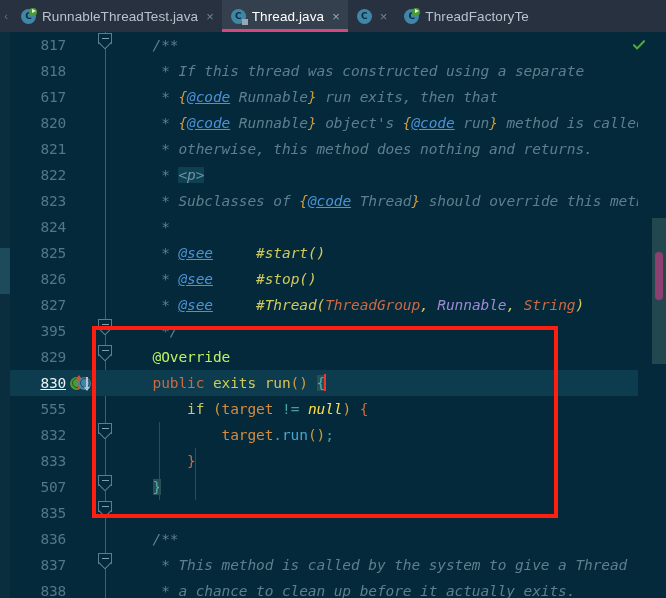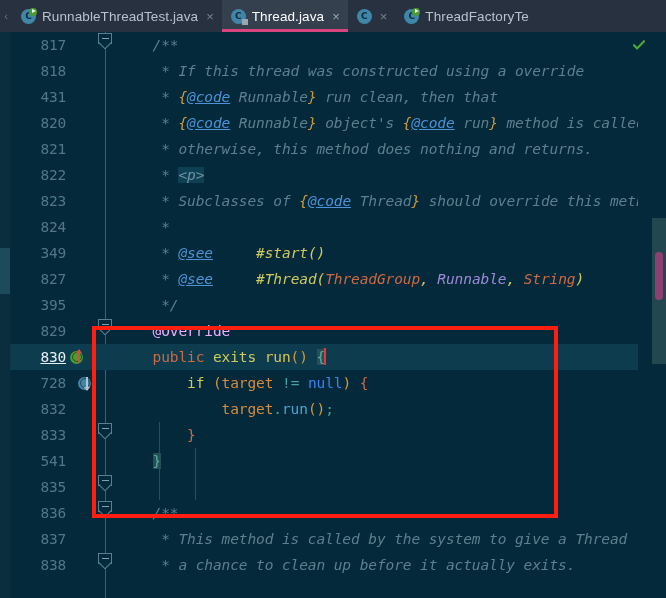--- a/index.html
+++ b/index.html
@@ -98,23 +98,23 @@
   }
 
   
   .c-doc   {color:#5d7f8e;font-style:italic;}
   .c-tag   {color:#4c93d6;font-style:italic;text-decoration:underline;}
   .c-brace {color:#cf9a3a;font-style:italic;}
   .c-html  {color:#6f93a2;font-style:italic;background:#0e4053;}
   .c-kw    {color:#cb6a44;}
   .c-type  {color:#d0c95c;}
   .c-meth  {color:#d8c355;}
-  .c-anno  {color:#f0abfc;}
+  .c-anno  {color:#bef264;}
   .c-field {color:#d58c3e;}
-  .c-null  {color:#3b82f6;}
+  .c-null  {color:#fde047;font-style:italic;}
   .c-op    {color:#4aa09a;}
   .c-paren {color:#cf9a3a;}
   .c-call  {color:#4aa4cf;}
   .c-see-m {color:#d0c95c;font-style:italic;}
   .c-see-t1{color:#cb6a44;font-style:italic;text-align:right;}
   .c-see-t2{color:#9c8ad6;font-style:italic;}
   .c-braceh{color:#4fb3a5;background:#2a4e56;}
   .c-bracec{color:#cb6a44;}
   .c-brclose{color:#4fb3a5;background:#2a4e56;}
 
@@ -293,26 +293,26 @@
 
     <div class="lines">
 
       <div class="row">
         <span class="lnum">817</span>
         <span class="code"><span class="c-doc">    /**</span></span>
       </div>
 
       <div class="row">
         <span class="lnum">818</span>
-        <span class="code"><span class="c-doc">     * If this thread was constructed using a override</span></span>
-      </div>
-
-      <div class="row">
-        <span class="lnum">431</span>
-        <span class="code"><span class="c-doc">     * </span><span class="c-brace">{</span><span class="c-tag">@code</span><span class="c-doc"> Runnable</span><span class="c-brace">}</span><span class="c-doc"> run clean, then that</span></span>
+        <span class="code"><span class="c-doc">     * If this thread was constructed using a separate</span></span>
+      </div>
+
+      <div class="row">
+        <span class="lnum">617</span>
+        <span class="code"><span class="c-doc">     * </span><span class="c-brace">{</span><span class="c-tag">@code</span><span class="c-doc"> Runnable</span><span class="c-brace">}</span><span class="c-doc"> run exits, then that</span></span>
       </div>
 
       <div class="row">
         <span class="lnum">820</span>
         <span class="code"><span class="c-doc">     * </span><span class="c-brace">{</span><span class="c-tag">@code</span><span class="c-doc"> Runnable</span><span class="c-brace">}</span><span class="c-doc"> object's </span><span class="c-brace">{</span><span class="c-tag">@code</span><span class="c-doc"> run</span><span class="c-brace">}</span><span class="c-doc"> method is called;</span></span>
       </div>
 
       <div class="row">
         <span class="lnum">821</span>
         <span class="code"><span class="c-doc">     * otherwise, this method does nothing and returns.</span></span>
@@ -327,24 +327,28 @@
         <span class="lnum">823</span>
         <span class="code"><span class="c-doc">     * Subclasses of </span><span class="c-brace">{</span><span class="c-tag">@code</span><span class="c-doc"> Thread</span><span class="c-brace">}</span><span class="c-doc"> should override this method.</span></span>
       </div>
 
       <div class="row">
         <span class="lnum">824</span>
         <span class="code"><span class="c-doc">     *</span></span>
       </div>
 
       <div class="row">
-        <span class="lnum">349</span>
+        <span class="lnum">825</span>
         <span class="code"><span class="c-doc">     * </span><span class="c-tag">@see</span><span class="c-doc">     </span><span class="c-see-m">#start()</span></span>
       </div>
 
+      <div class="row">
+        <span class="lnum">826</span>
+        <span class="code"><span class="c-doc">     * </span><span class="c-tag">@see</span><span class="c-doc">     </span><span class="c-see-m">#stop()</span></span>
+      </div>
 
       <div class="row">
         <span class="lnum">827</span>
         <span class="code"><span class="c-doc">     * </span><span class="c-tag">@see</span><span class="c-doc">     </span><span class="c-see-m">#Thread(</span><span class="c-see-t1">ThreadGroup</span><span class="c-see-m">, </span><span class="c-see-t2">Runnable</span><span class="c-see-m">, </span><span class="c-see-t1">String</span><span class="c-see-m">)</span></span>
       </div>
 
       <div class="row">
         <span class="lnum">395</span>
         <span class="code"><span class="c-doc">     */</span></span>
       </div>
@@ -360,36 +364,36 @@
         <span class="gmark" style="left:70px;top:6.5px;">
           <span class="gdisc" style="background:#4a9b35;"></span>
             <span class="gring"></span>
             <span class="gup"></span>
         </span>
 
         <span class="code"><span class="c-kw">    public </span><span class="c-type">exits </span><span class="c-meth">run</span><span class="c-paren">()</span><span class="c-kw"> </span><span class="c-braceh">{</span><span class="caret"></span></span>
       </div>
 
       <div class="row">
-        <span class="lnum">728</span>
+        <span class="lnum">555</span>
         <span class="code"><span class="c-type">        if </span><span class="c-paren">(</span><span class="c-field">target </span><span class="c-op">!= </span><span class="c-null">null</span><span class="c-paren">)</span><span class="c-bracec"> {</span></span>
       </div>
 
       <div class="row">
         <span class="lnum">832</span>
         <span class="code"><span class="c-field">            target</span><span class="c-op">.</span><span class="c-call">run</span><span class="c-paren">()</span><span class="c-op">;</span></span>
       </div>
 
       <div class="row">
         <span class="lnum">833</span>
         <span class="code"><span class="c-bracec">        }</span></span>
       </div>
 
       <div class="row">
-        <span class="lnum">541</span>
+        <span class="lnum">507</span>
         <span class="code"><span class="c-doc">    </span><span class="c-brclose">}</span></span>
       </div>
 
       <div class="row">
         <span class="lnum">835</span>
         <span class="code"></span>
       </div>
 
       <div class="row">
         <span class="lnum">836</span>

